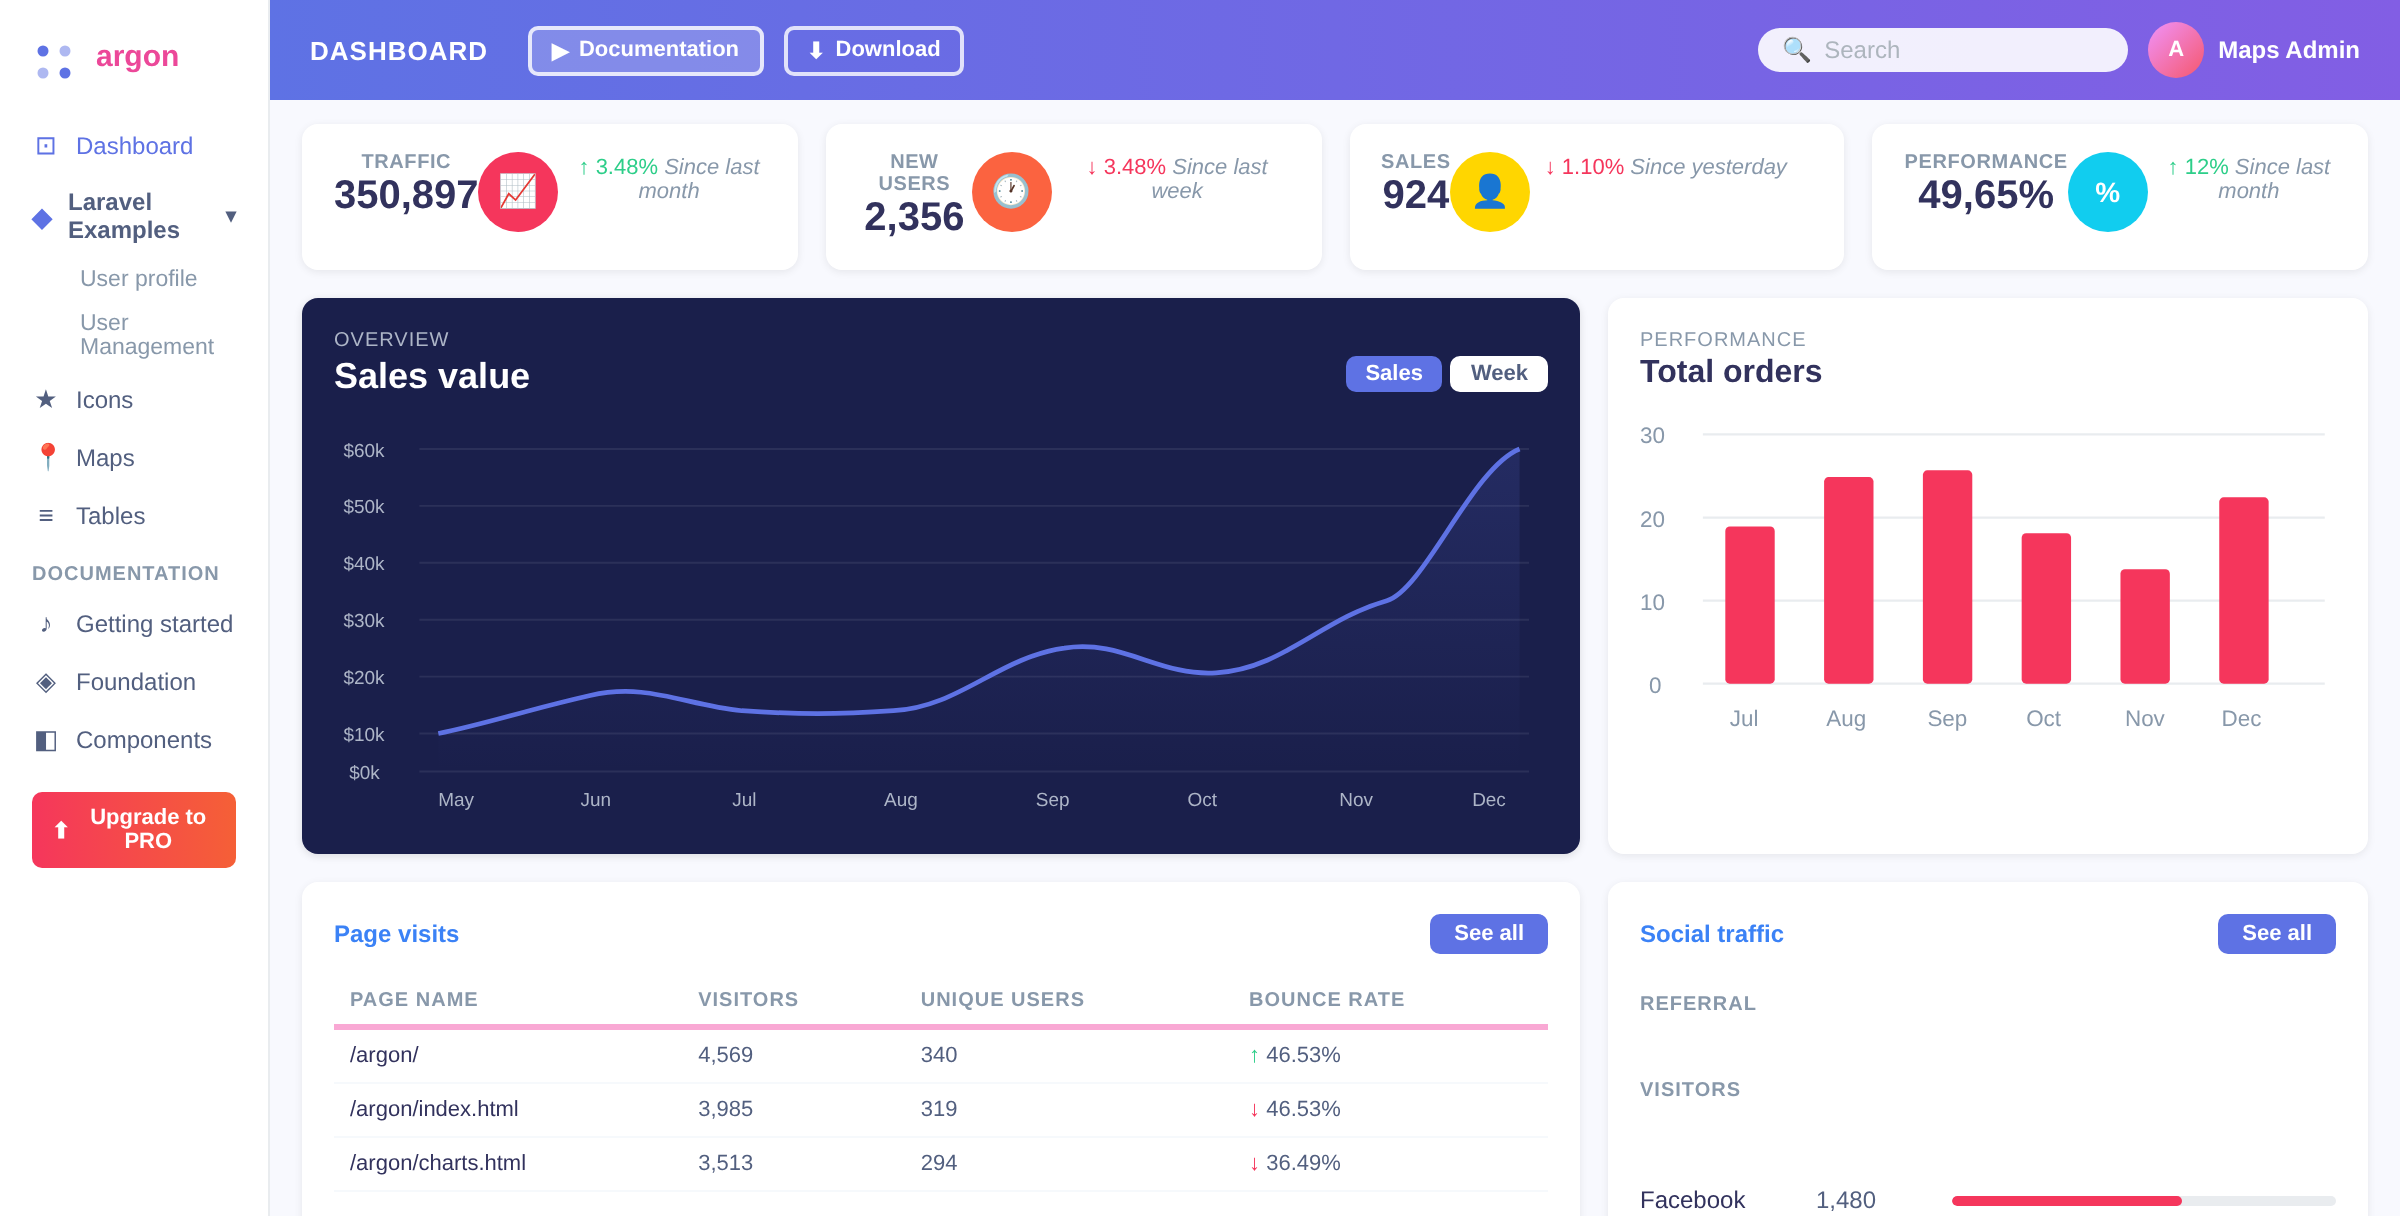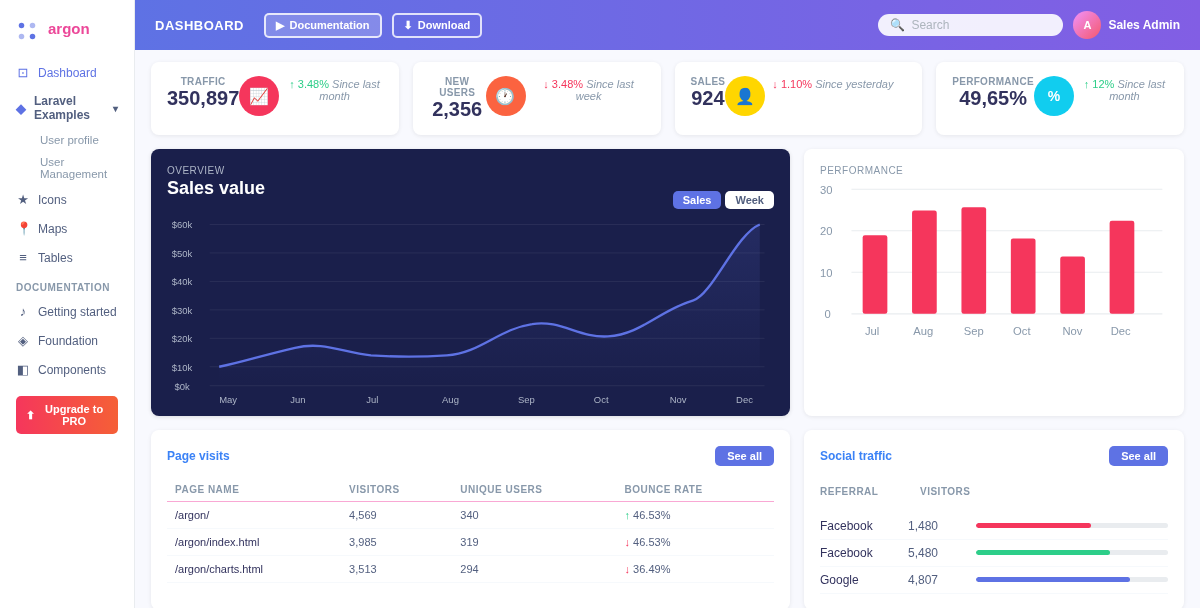--- a/index.html
+++ b/index.html
@@ -175,21 +175,21 @@
     .chart-toggle-btn {
       padding: 3px 10px;
       border-radius: 5px;
       border: none;
       font-size: 11px;
       cursor: pointer;
       font-weight: 600;
     }
     .chart-toggle-btn.active { background: #5e72e4; color: #fff; }
     .chart-toggle-btn.inactive { background: #fff; color: #525f7f; }
-    .chart-top { display: flex; justify-content: space-between; align-items: flex-end; margin-bottom: 6px; }
+    .chart-top { display: flex; justify-content: space-between; align-items: center; margin-bottom: 6px; }
 
     
     .orders-chart-card {
       background: #fff;
       border-radius: 8px;
       padding: 16px;
       box-shadow: 0 1px 4px rgba(0,0,0,0.08);
     }
 
     
@@ -224,21 +224,21 @@
 
     
     .data-table { width: 100%; border-collapse: collapse; }
     .data-table th {
       text-align: left;
       font-size: 10px;
       color: #8898aa;
       text-transform: uppercase;
       letter-spacing: 0.5px;
       padding: 6px 8px;
-      border-bottom: 1px solid #f9a8d4;
+      border-bottom: 3px solid #f9a8d4;
       font-weight: 600;
     }
     .data-table td {
       padding: 7px 8px;
       font-size: 11px;
       color: #525f7f;
       border-bottom: 1px solid #f6f9fc;
     }
     .data-table td:first-child { font-weight: 500; color: #32325d; }
     .bounce-up { color: #2dce89; }
@@ -353,21 +353,21 @@
       <span>⬇</span>
       <span>Download</span>
     </button>
     <div class="header-spacer"></div>
     <div class="search-wrap">
       <span style="color:#adb5bd; font-size:12px">🔍</span>
       <input type="text" placeholder="Search" style="">
     </div>
     <div class="header-user-wrap">
       <div class="avatar-circle">A</div>
-      <span class="header-user">Sales Admin</span>
+      <span class="header-user">Maps Admin</span>
     </div>
   </div>
 
   <div class="content">
 
     <div class="stats-row">
       <div class="stat-card">
         <div class="stat-header">
           <div>
             <div class="stat-label">TRAFFIC</div>
@@ -467,20 +467,21 @@
 
             <path d="M55,160 C80,155 100,148 135,140 C165,133 185,145 215,148 C245,150 265,150 295,148 C330,146 350,120 385,115 C415,110 435,130 465,128 C500,126 520,100 555,90 C575,84 600,20 625,10 L625,180 L55,180 Z" class="chart-fill"></path>
 
             <path d="M55,160 C80,155 100,148 135,140 C165,133 185,145 215,148 C245,150 265,150 295,148 C330,146 350,120 385,115 C415,110 435,130 465,128 C500,126 520,100 555,90 C575,84 600,20 625,10" class="chart-line"></path>
           </svg>
         </div>
       </div>
 
       <div class="orders-chart-card">
         <div class="chart-section-label" style="color:#8898aa; font-size:10px; text-transform:uppercase; letter-spacing:0.5px; margin-bottom:2px;">PERFORMANCE</div>
+        <div class="chart-title" style="font-size:16px; font-weight:700; color:#32325d; margin-bottom:10px;">Total orders</div>
         <svg width="100%" viewBox="0 0 310 180" xmlns="http://www.w3.org/2000/svg">
 
           <line x1="28" y1="10" x2="305" y2="10" class="bar-chart-grid"></line>
           <line x1="28" y1="47" x2="305" y2="47" class="bar-chart-grid"></line>
           <line x1="28" y1="84" x2="305" y2="84" class="bar-chart-grid"></line>
           <line x1="28" y1="121" x2="305" y2="121" class="bar-chart-grid"></line>
 
           <text x="0" y="14" class="bar-chart-y-label">30</text>
           <text x="0" y="51" class="bar-chart-y-label">20</text>
           <text x="0" y="88" class="bar-chart-y-label">10</text>
@@ -545,21 +546,21 @@
     </tr>
             </tbody>
         </table>
       </div>
 
       <div class="social-traffic-card">
         <div class="card-header">
           <span class="card-title">Social traffic</span>
           <button class="see-all-btn">See all</button>
         </div>
-        <div style="display:flex; gap:20px; padding:4px 0 8px;">
+        <div style="display:flex; gap:20px; padding:4px 0 8px;flex-direction:column;">
           <span class="th-referral" style="width:80px;">REFERRAL</span>
           <span class="th-visitors" style="width:60px;">VISITORS</span>
           <span style="flex:1;"></span>
         </div>
         <div id="social-rows">
             <div class="social-row">
       <span class="social-name">Facebook</span>
       <span class="social-visitors">1,480</span>
       <div class="social-progress-wrap">
         <div class="social-progress-bg">

